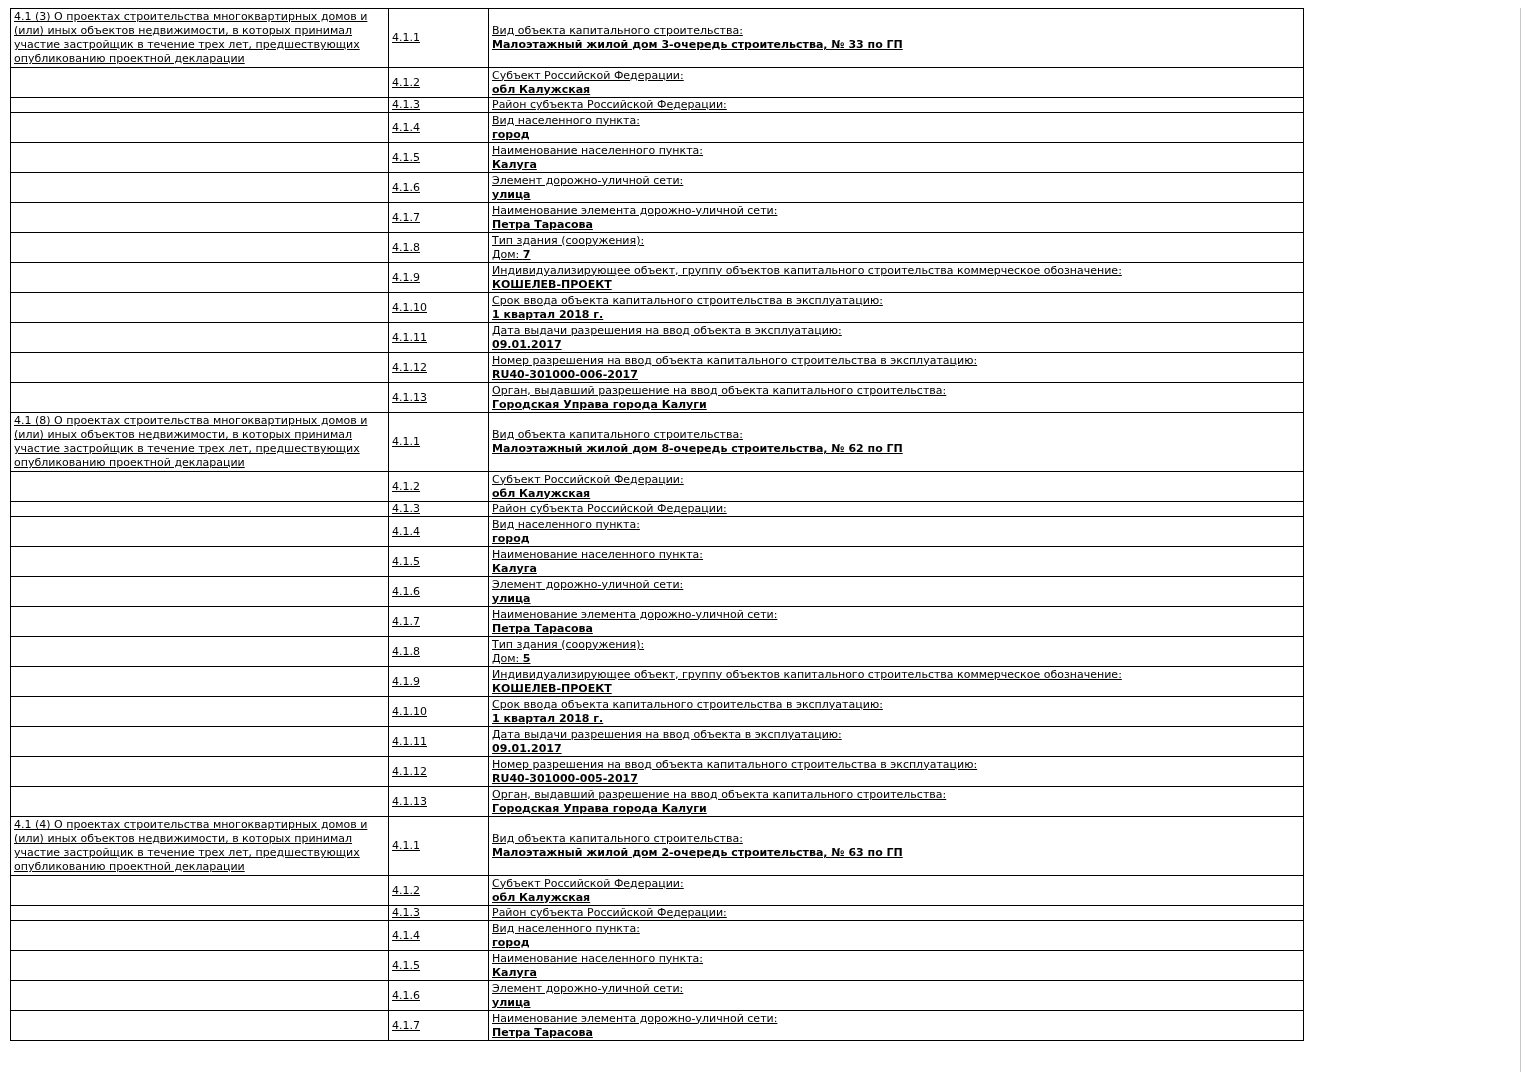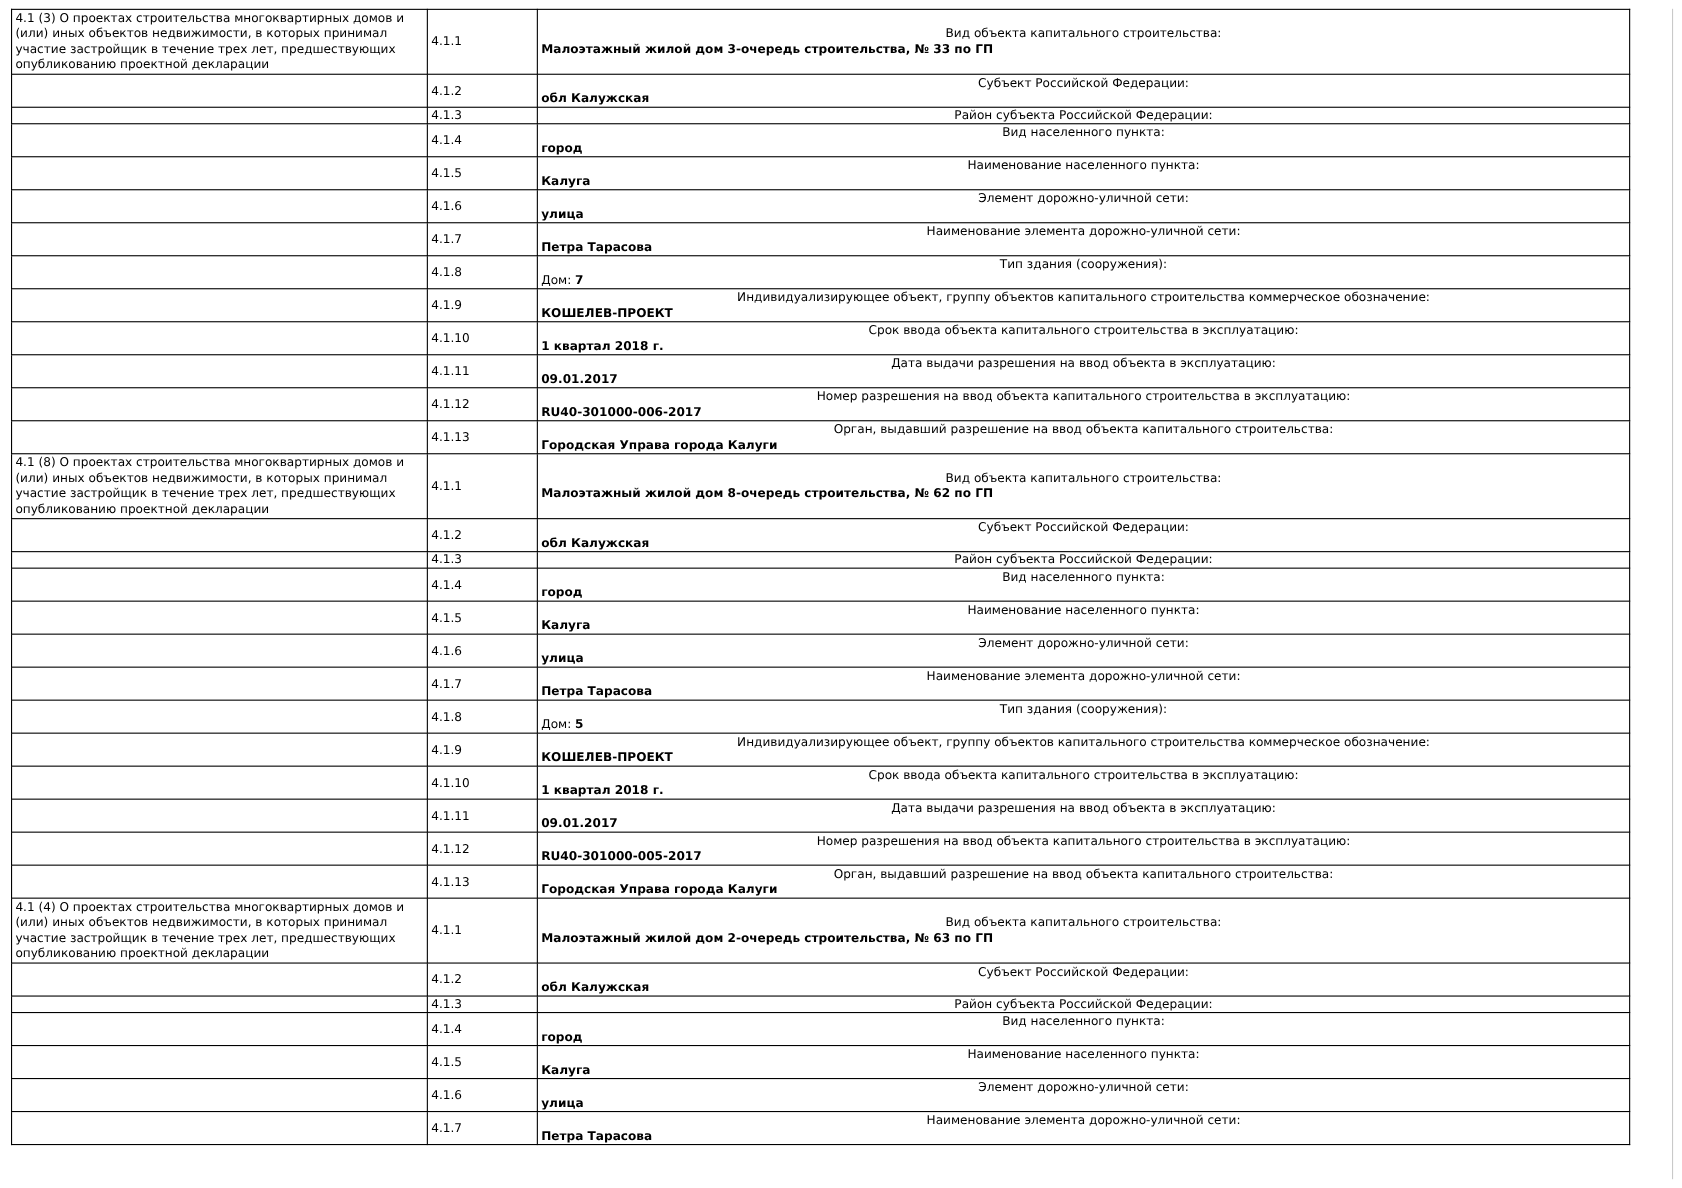--- a/index.html
+++ b/index.html
@@ -14,40 +14,41 @@
     background: #ffffff;
     font-family: "DejaVu Sans", "Liberation Sans", sans-serif;
     font-size: 11px;
     color: #000000;
     overflow: hidden;
   }
   table.decl-table {
     position: absolute;
     left: 10px;
     top: 8px;
-    width: 1472px;
+    width: 1294px;
     border-collapse: collapse;
     table-layout: fixed;
+    text-decoration: underline;
   }
   table.decl-table td {
     border: 1px solid #000000;
     vertical-align: middle;
     padding: 0 3px;
     overflow: hidden;
     line-height: 14px;
   }
   td.desc-cell {
     vertical-align: top;
     padding: 1px 3px;
     line-height: 13px;
   }
   tr.row-tall td { height: 58px; }
   tr.row-two  td { height: 29px; }
   tr.row-single td { height: 14px; }
-  .field-label { display: block; text-align: center; }
+  .field-label { display: block; }
   .value-line { display: block; }
   .field-value { font-weight: bold; }
   .value-prefix { font-weight: normal; }
   .page-edge-shadow {
     position: absolute;
     left: 1520px;
     top: 8px;
     width: 1px;
     height: 1064px;
     background: #c9c9c9;

